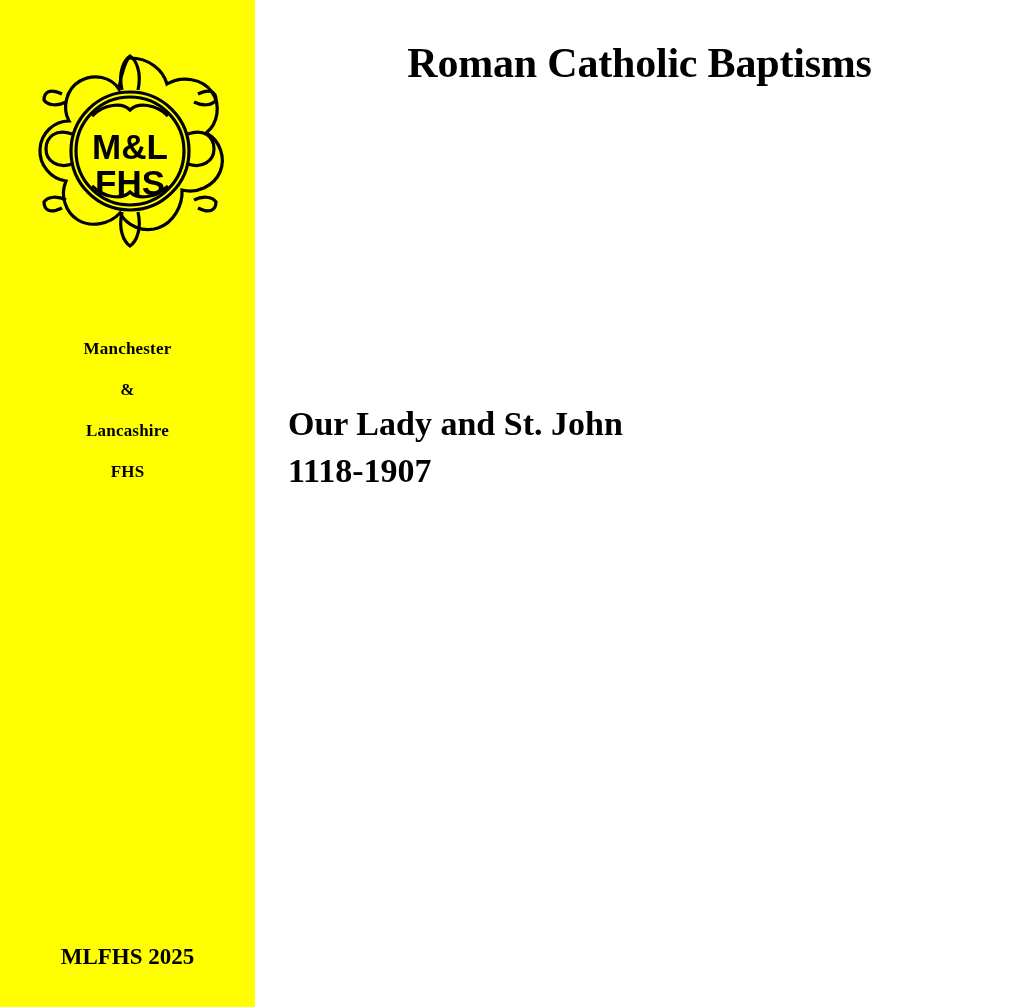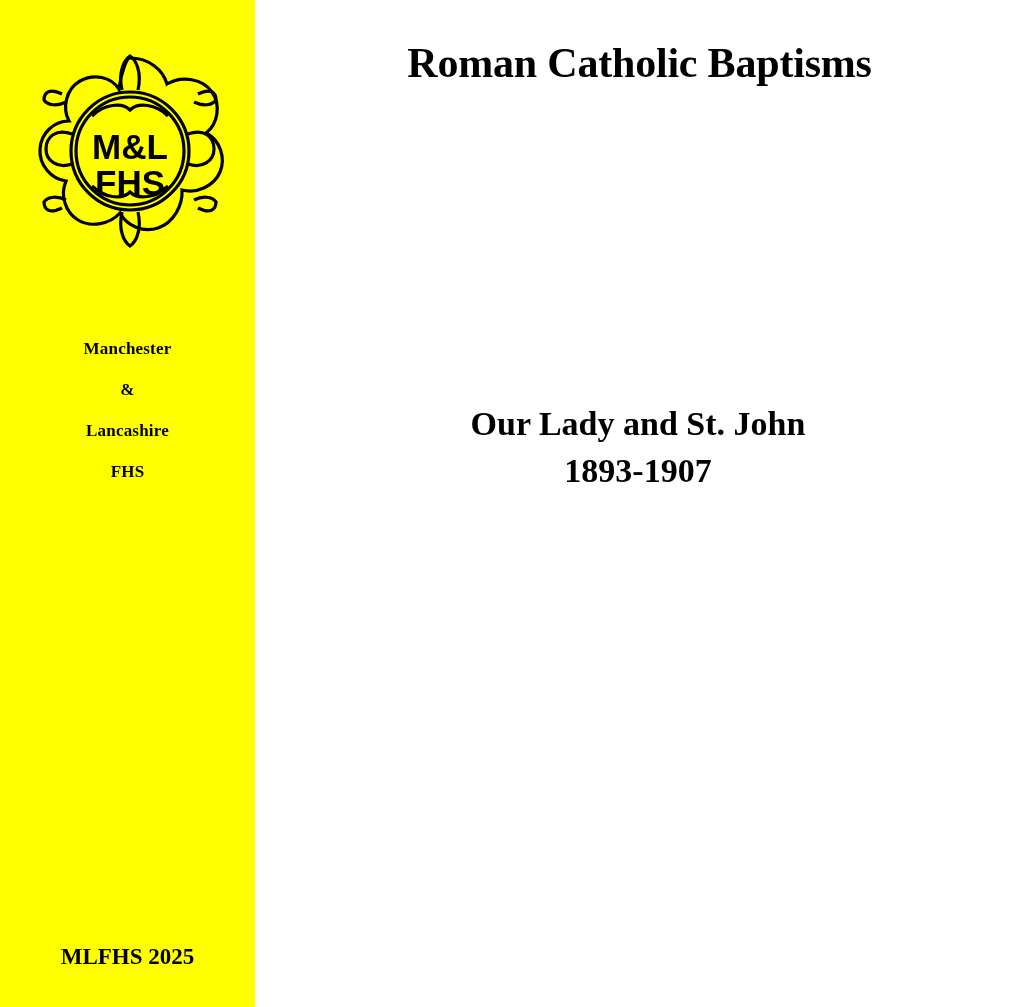--- a/index.html
+++ b/index.html
@@ -92,21 +92,20 @@
     top: 400px;
     width: 700px;
     font-family: "Liberation Serif", serif;
     font-weight: bold;
     font-size: 34px;
     line-height: 47px;
     color: #000000;
   }
   .record-block div {
     white-space: nowrap;
-    text-align: center;
   }
   .summary {
     position: absolute;
     left: 0;
     bottom: 22px;
     width: 769px;
     text-align: center;
     font-family: "Liberation Serif", serif;
     font-weight: bold;
     font-size: 26px;
@@ -169,19 +168,19 @@
     </div>
 
   </div>
 
   <div class="main">
 
     <div class="doc-title">Roman Catholic Baptisms</div>
 
     <div class="record-block">
       <div>Our Lady and St. John</div>
-      <div>1893-1907</div>
+      <div>1118-1907</div>
     </div>
 
 
   </div>
 
 </div>
 
 </body></html>

